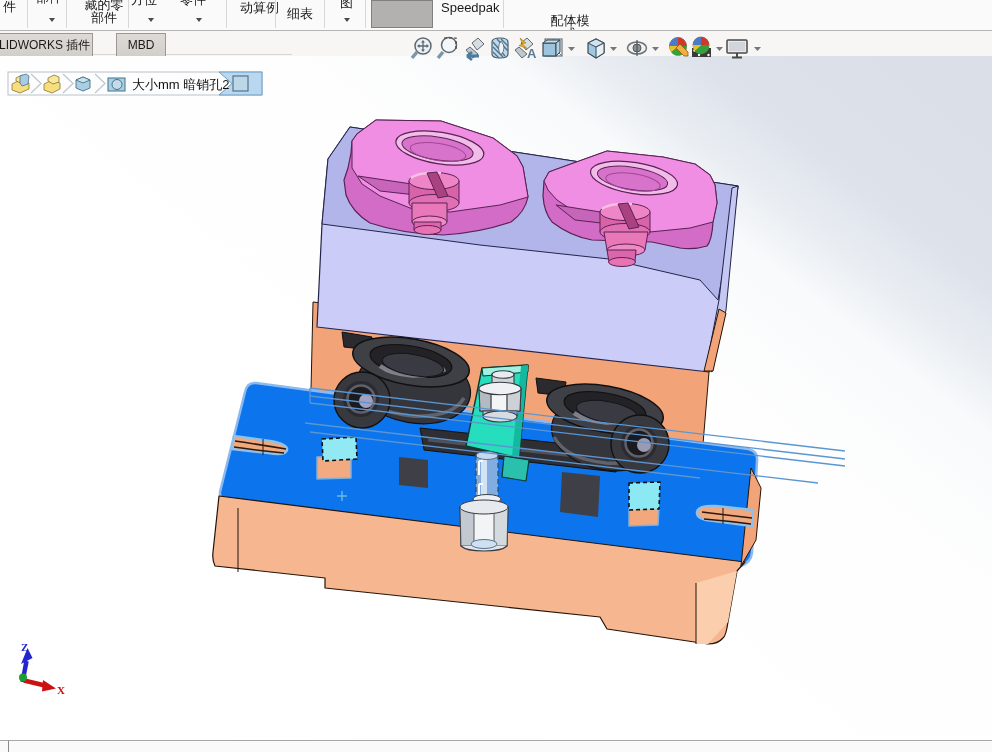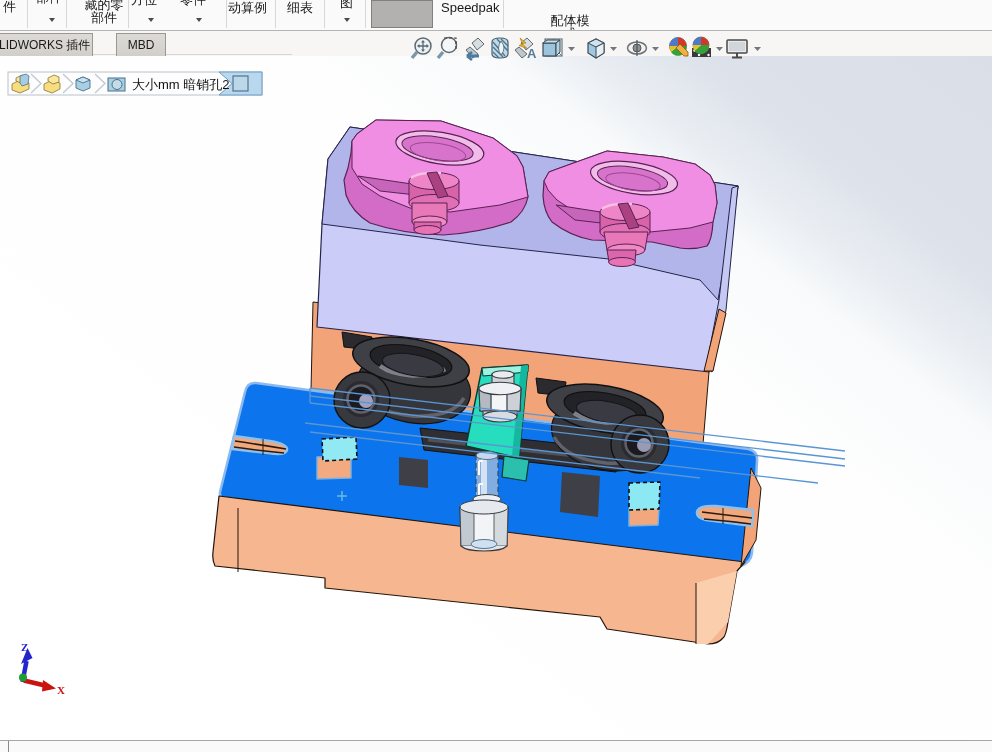--- a/index.html
+++ b/index.html
@@ -20,22 +20,22 @@
 <div id="page">
   <div id="row1">
     <div class="lbl" style="left:3px;top:0px;">件</div>
     <div class="car" style="left:49px;top:18px;"></div>
     <div class="lbl" style="left:36px;top:-9px;">部件</div>
     <div class="lbl" style="left:82px;top:-2px;width:44px;">藏的零<br>部件</div>
     <div class="lbl" style="left:131px;top:-7px;">方位</div>
     <div class="car" style="left:148px;top:18px;"></div>
     <div class="lbl" style="left:180px;top:-7px;">零件</div>
     <div class="car" style="left:196px;top:18px;"></div>
-    <div class="lbl" style="left:228px;top:1px;">动算例</div>
-    <div class="lbl" style="left:287px;top:1px;">细表</div>
+    <div class="lbl" style="left:240px;top:1px;">动算例</div>
+    <div class="lbl" style="left:287px;top:7px;">细表</div>
     <div class="lbl" style="left:340px;top:-4px;">图</div>
     <div class="car" style="left:344px;top:18px;"></div>
     <div style="position:absolute;left:371px;top:0;width:62px;height:28px;background:#b2b1af;border:1px solid #808080;box-sizing:border-box;"></div>
     <div class="lbl" style="left:441px;top:1px;width:52px;">Speedpak</div>
     <div class="lbl" style="left:546px;top:0px;width:48px;margin-top:14px;">配体模<br>式</div>
     <div class="sep" style="left:27px;"></div>
     <div class="sep" style="left:66px;"></div>
     <div class="sep" style="left:128px;"></div>
     <div class="sep" style="left:226px;"></div>
     <div class="sep" style="left:275px;"></div>

